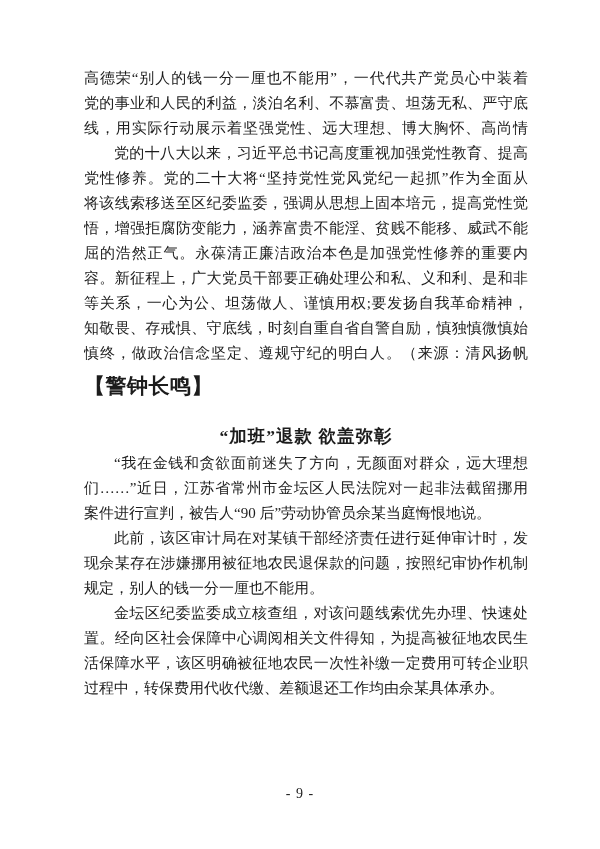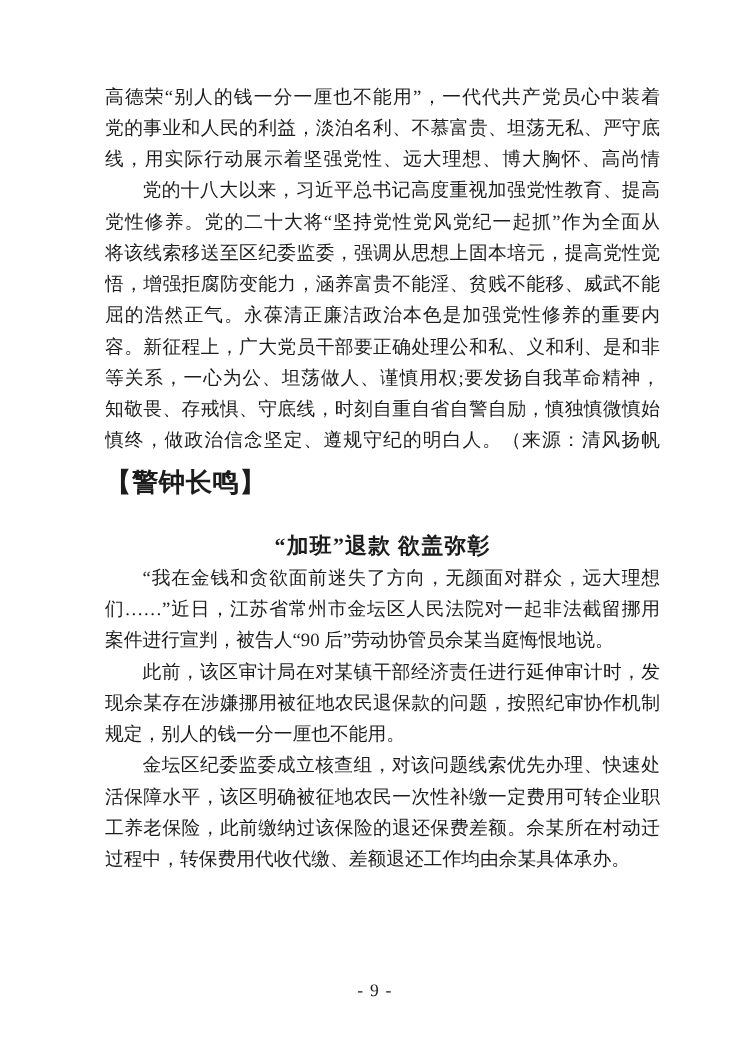--- a/index.html
+++ b/index.html
@@ -97,19 +97,19 @@
         <div class="line">们……”近日，江苏省常州市金坛区人民法院对一起非法截留挪用</div>
         <div class="line last">案件进行宣判，被告人“90 后”劳动协管员佘某当庭悔恨地说。</div>
       </div>
       <div class="para">
         <div class="line indent">此前，该区审计局在对某镇干部经济责任进行延伸审计时，发</div>
         <div class="line">现佘某存在涉嫌挪用被征地农民退保款的问题，按照纪审协作机制</div>
         <div class="line last">规定，别人的钱一分一厘也不能用。</div>
       </div>
       <div class="para">
         <div class="line indent">金坛区纪委监委成立核查组，对该问题线索优先办理、快速处</div>
+        <div class="line">置。经向区社会保障中心调阅相关文件得知，为提高被征地农民生</div>
         <div class="line">活保障水平，该区明确被征地农民一次性补缴一定费用可转企业职</div>
-        <div class="line">工养老保险，此前缴纳过该保险的退还保费差额。佘某所在村动迁</div>
         <div class="line last">过程中，转保费用代收代缴、差额退还工作均由佘某具体承办。</div>
       </div>
     </div>
   <div class="page-number">- 9 -</div>
 </div>
 
 </body></html>

